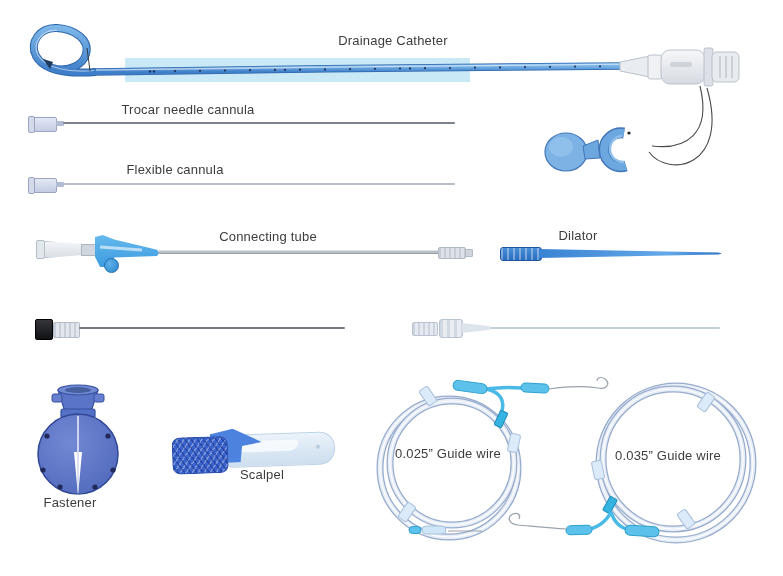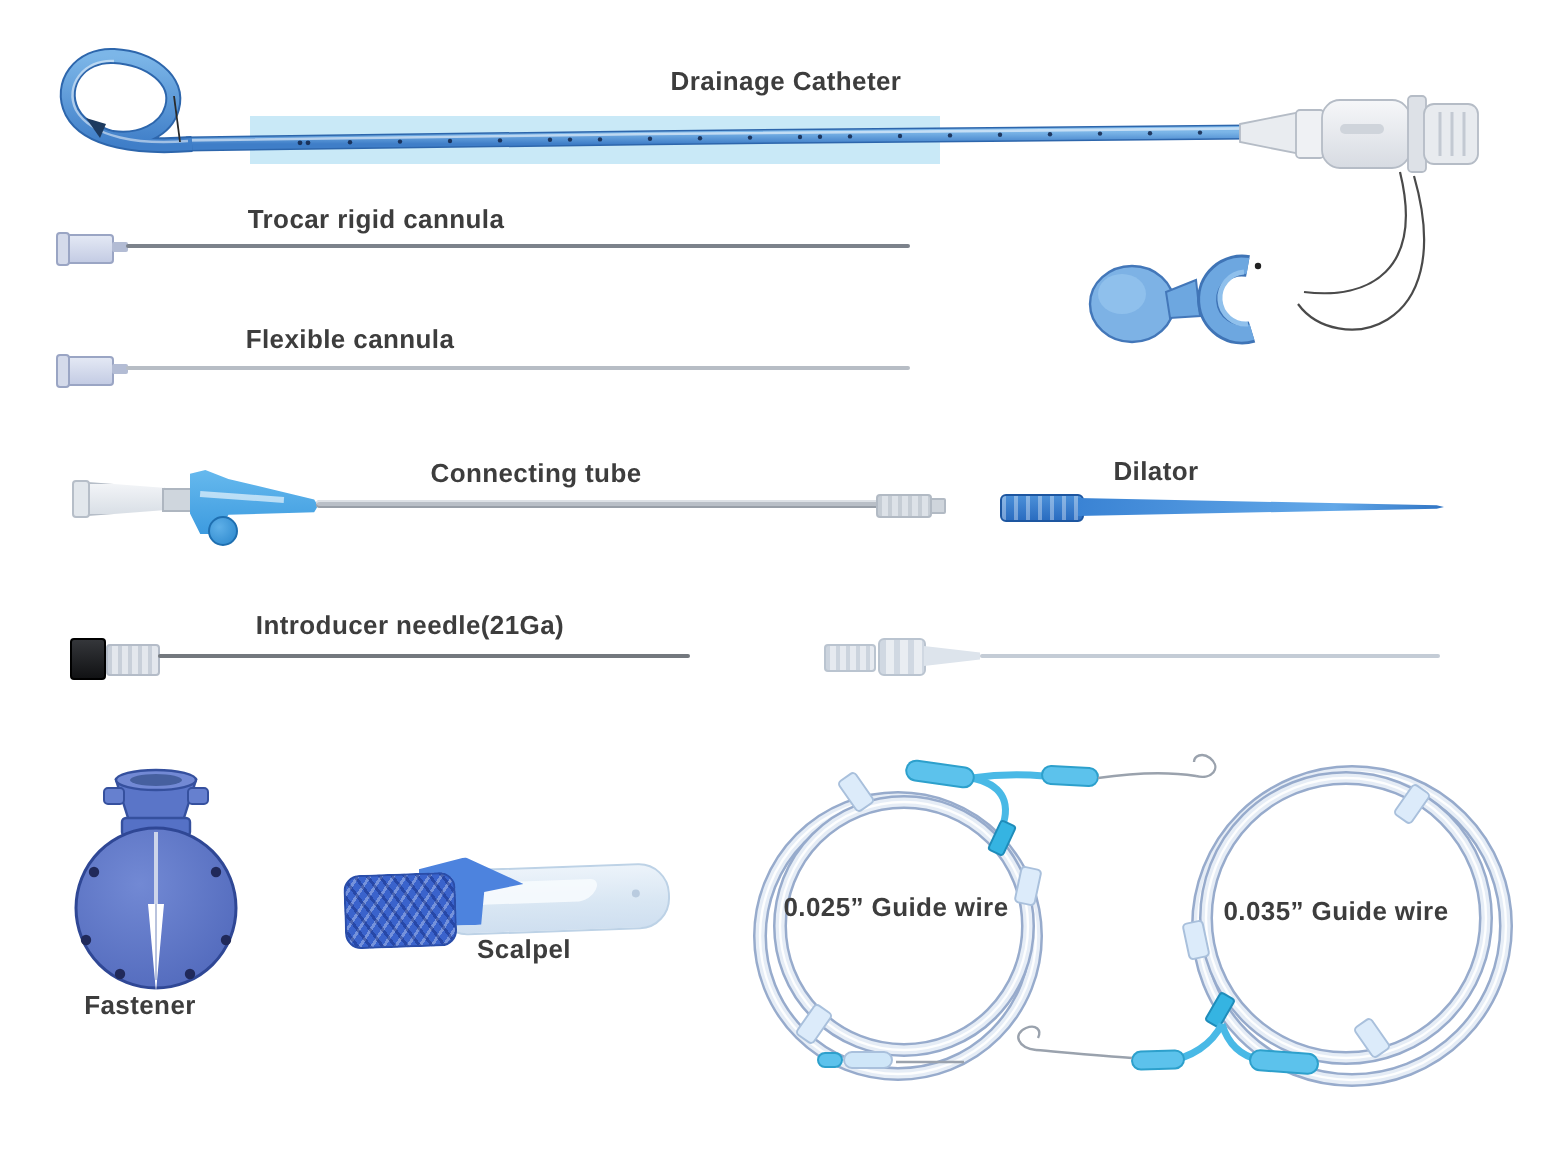--- a/index.html
+++ b/index.html
@@ -4,21 +4,21 @@
 <style>
   html,body{margin:0;padding:0;}
   body{
     width:783px;height:576px;position:relative;overflow:hidden;
     background:#ffffff;
     font-family:"Liberation Sans","DejaVu Sans",sans-serif;
   }
   .stage{position:absolute;inset:0;}
   .lbl{
     position:absolute;font-size:13px;color:#3d3d3d;white-space:nowrap;
-    transform:translateX(-50%);letter-spacing:.2px;font-weight:bold;
+    transform:translateX(-50%);letter-spacing:.2px;
   }
   svg{position:absolute;overflow:visible;}
 
   
   .luer{position:absolute;width:22px;height:13px;background:linear-gradient(180deg,#e3e8f4,#c4cce4);
         border:1px solid #9aa5c4;border-radius:2px;}
   .luer .flange{position:absolute;left:-6px;top:-2px;width:5px;height:15px;background:#d4daea;
         border:1px solid #9aa5c4;border-radius:2px;}
   .luer .nose{position:absolute;right:-8px;top:3px;width:8px;height:5px;background:#b3bcd4;border-radius:1px;}
   .wireline{position:absolute;border-radius:2px;}
@@ -328,23 +328,22 @@
             <rect x="-12" y="-4" width="24" height="8" rx="4" fill="#cfe6f8" stroke="#a9c0dc"></rect>
           </g>
         <g transform="translate(45,168)">
             <rect x="-6" y="-3.5" width="12" height="7" rx="3.5" fill="#5cc2ec" stroke="#2da0cc"></rect>
           </g>
       </g>
     </g>
   </svg>
 
   <div class="lbl" style="left:393px;top:33px">Drainage Catheter</div>
-  <div class="lbl" style="left:188px;top:102px">Trocar rigid cannula</div>
+  <div class="lbl" style="left:188px;top:102px">Trocar needle cannula</div>
   <div class="lbl" style="left:175px;top:162px">Flexible cannula</div>
   <div class="lbl" style="left:268px;top:229px">Connecting tube</div>
   <div class="lbl" style="left:578px;top:228px">Dilator</div>
-  <div class="lbl" style="left:205px;top:305px">Introducer needle(21Ga)</div>
   <div class="lbl" style="left:70px;top:495px">Fastener</div>
   <div class="lbl" style="left:262px;top:467px">Scalpel</div>
   <div class="lbl" style="left:448px;top:446px">0.025” Guide wire</div>
   <div class="lbl" style="left:668px;top:448px">0.035” Guide wire</div>
 
 </div>
 
 </body></html>

